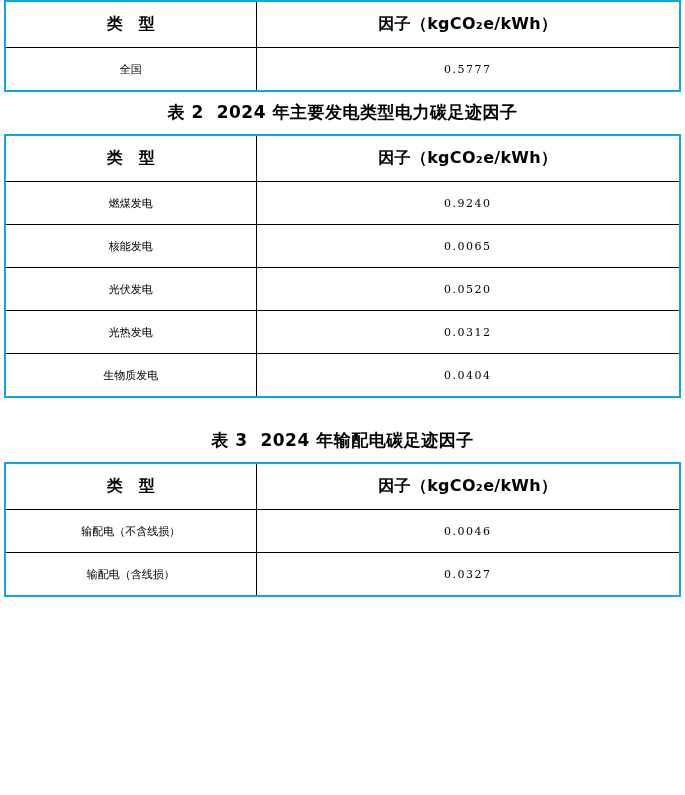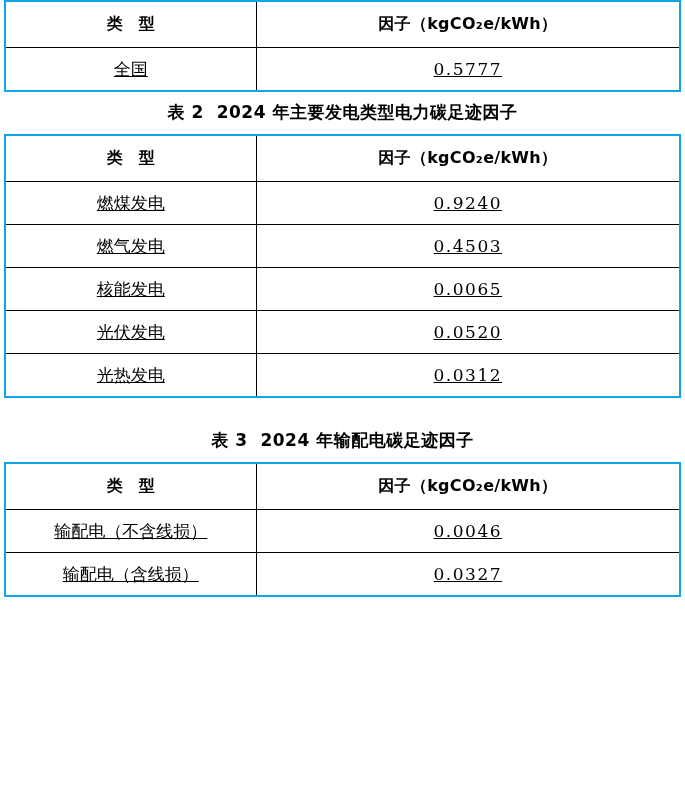--- a/index.html
+++ b/index.html
@@ -43,23 +43,22 @@
     overflow: hidden;
   }
   table.factors thead th {
     height: 45px;
     font-size: 16px;
     font-weight: bold;
     white-space: pre-wrap;
   }
   table.factors tbody td {
     height: 42px;
-    font-size: 17px;
+    font-size: 11px;
     font-weight: normal;
-    text-decoration: underline;
   }
   table.factors col.col-type  { width: 37.2%; }
   table.factors col.col-factor{ width: 62.8%; }
   td.factor-cell {
     font-family: "DejaVu Serif", "Liberation Serif", serif;
     letter-spacing: 1.5px;
     font-size: 15px;
   }
   th.factor-column-header {
     letter-spacing: 0.3px;
@@ -98,34 +97,34 @@
           <th class="type-column-header" data-name="type-column-header">类　型</th>
           <th class="factor-column-header" data-name="factor-column-header">因子（kgCO₂e/kWh）</th>
         </tr>
       </thead>
       <tbody>
         <tr data-name="table-row">
           <td class="type-cell" data-name="type-cell">燃煤发电</td>
           <td class="factor-cell" data-name="factor-cell">0.9240</td>
         </tr>
         <tr data-name="table-row">
-          <td class="type-cell" data-name="type-cell">燃气发电</td>
-          <td class="factor-cell" data-name="factor-cell">0.4503</td>
-        </tr>
-        <tr data-name="table-row">
           <td class="type-cell" data-name="type-cell">核能发电</td>
           <td class="factor-cell" data-name="factor-cell">0.0065</td>
         </tr>
         <tr data-name="table-row">
           <td class="type-cell" data-name="type-cell">光伏发电</td>
           <td class="factor-cell" data-name="factor-cell">0.0520</td>
         </tr>
         <tr data-name="table-row">
           <td class="type-cell" data-name="type-cell">光热发电</td>
           <td class="factor-cell" data-name="factor-cell">0.0312</td>
+        </tr>
+        <tr data-name="table-row">
+          <td class="type-cell" data-name="type-cell">生物质发电</td>
+          <td class="factor-cell" data-name="factor-cell">0.0404</td>
         </tr>
       </tbody>
     </table>
     <h2 class="tbl-title" data-name="table-caption">表 3  2024 年输配电碳足迹因子</h2>
     <table class="factors" data-name="factors-table">
       <colgroup>
         <col class="col-type">
         <col class="col-factor">
       </colgroup>
       <thead>

